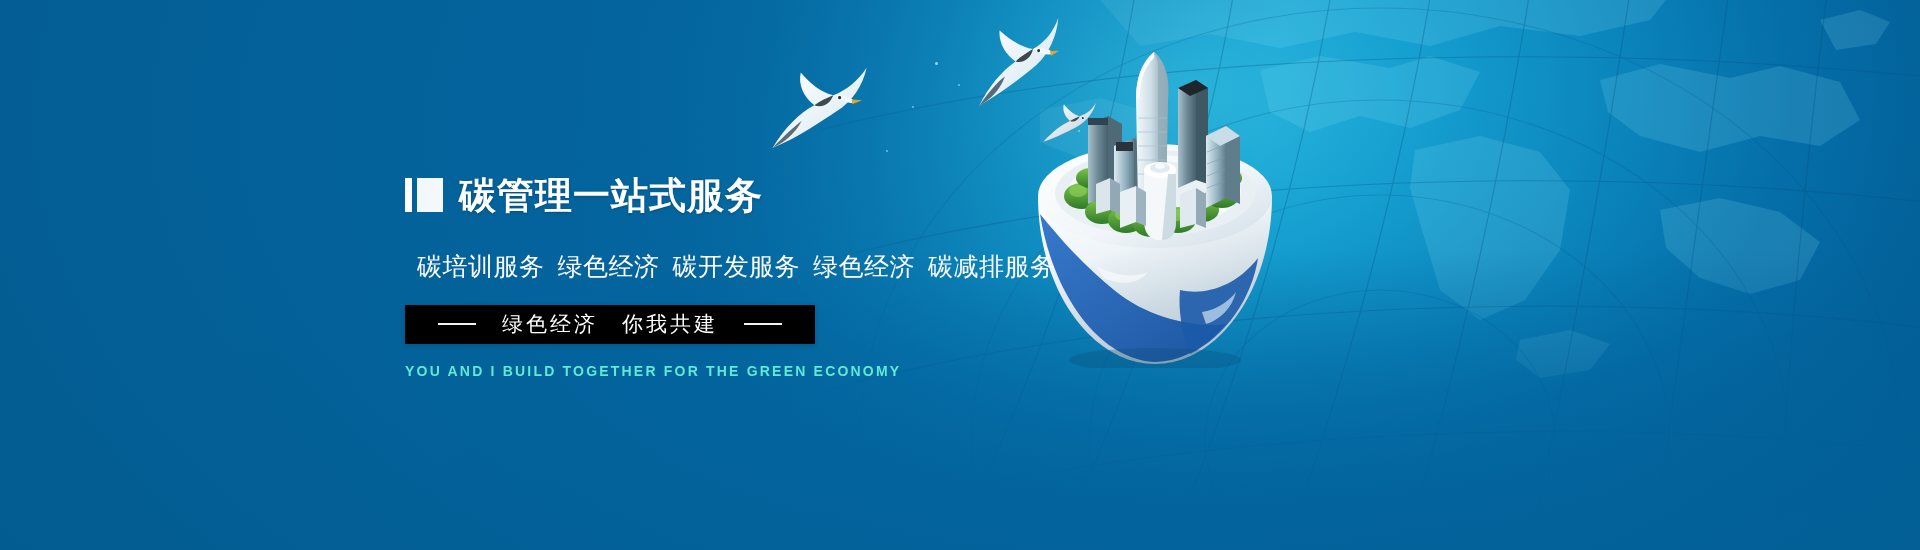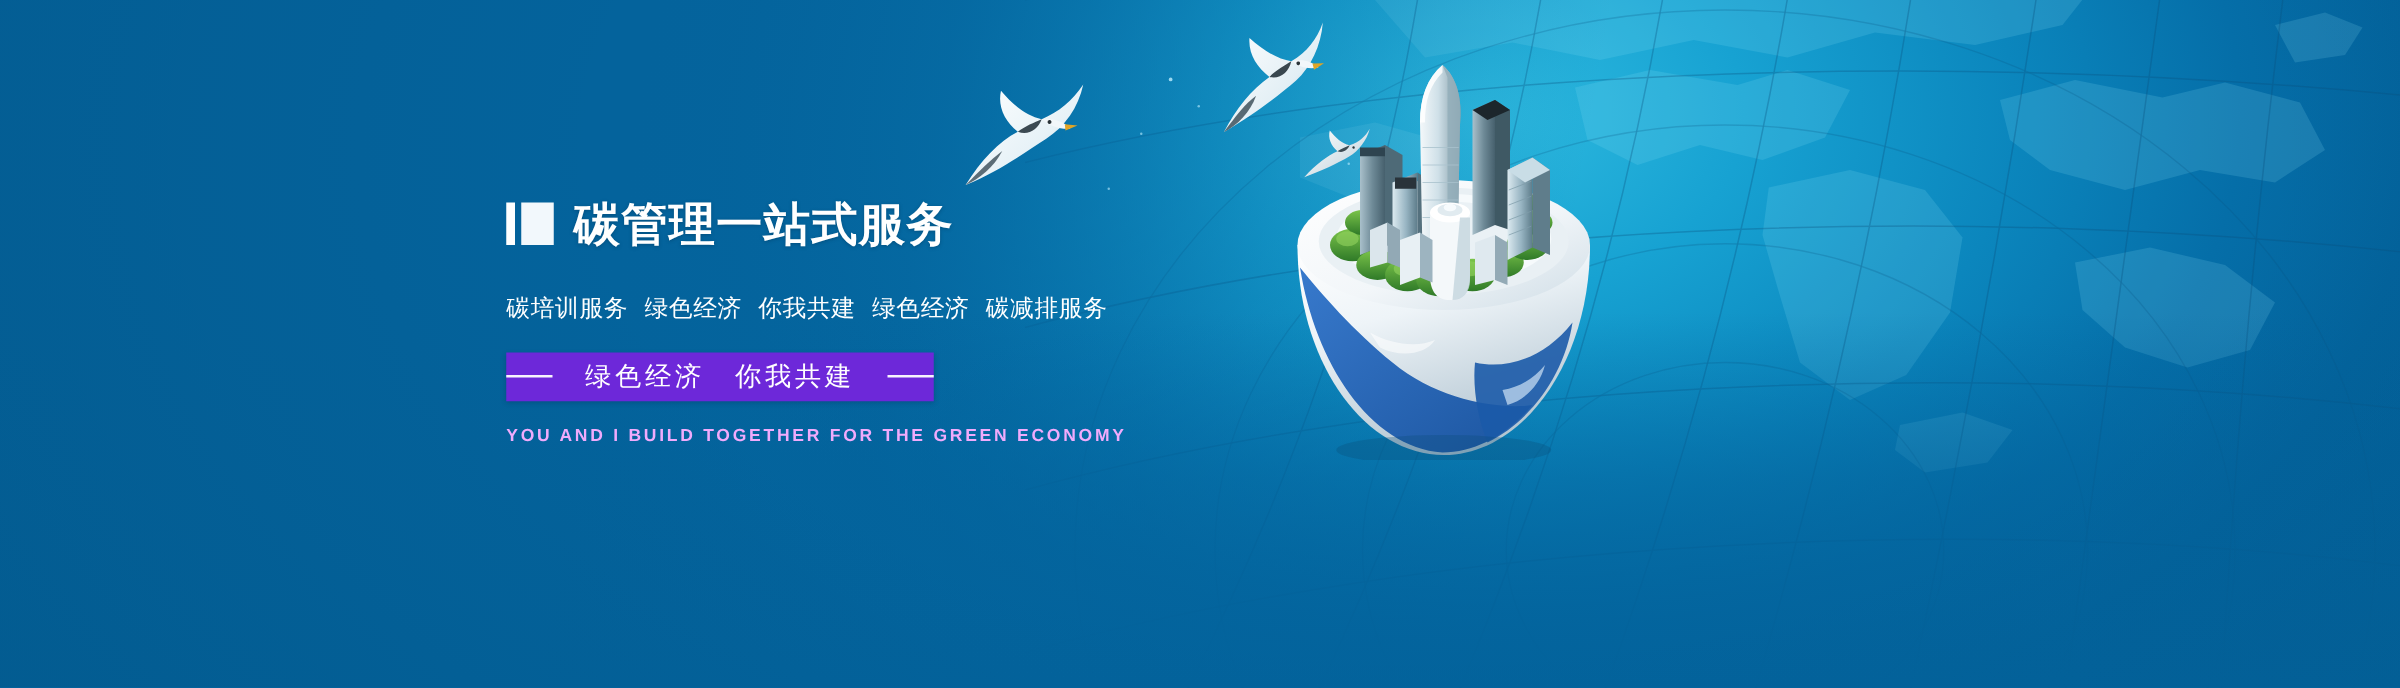--- a/index.html
+++ b/index.html
@@ -43,52 +43,52 @@
   
   .gull{position:absolute;}
   .gull svg{display:block;width:100%;height:100%;}
   .gull-a{left:760px;top:55px;width:115px;height:95px;transform:rotate(-6deg);}
   .gull-b{left:965px;top:15px;width:105px;height:88px;transform:rotate(-14deg);}
   .gull-c{left:1040px;top:98px;width:58px;height:46px;transform:rotate(-4deg);}
   
   .globe-wrap{position:absolute;left:1030px;top:28px;width:250px;height:340px;}
   .globe-wrap svg{display:block;width:100%;height:100%;}
   
-  .content{position:absolute;left:405px;top:136px;width:520px;}
+  .content{position:absolute;left:405px;top:152px;width:520px;}
   .title-row{display:flex;align-items:center;gap:16px;}
   .bar-icon{display:flex;align-items:center;gap:5px;height:34px;}
   .bar-icon .b1{width:7px;height:34px;background:#ffffff;}
   .bar-icon .b2{width:26px;height:34px;background:#f2f8fc;}
   .title{
     font-family:"DejaVu Sans","Liberation Sans",sans-serif;
     font-size:37px;font-weight:bold;color:#ffffff;letter-spacing:1px;
     line-height:1;white-space:nowrap;
     text-shadow:0 1px 3px rgba(0,40,70,.35);
   }
   .subtitle{
-    margin-top:11px;margin-left:0;
+    margin-top:11px;margin-left:12px;
     font-family:"DejaVu Sans","Liberation Sans",sans-serif;
-    font-size:19px;color:#ffffff;letter-spacing:.5px;white-space:nowrap;
+    font-size:25px;color:#ffffff;letter-spacing:.5px;white-space:nowrap;
     display:flex;gap:13px;
   }
   .subtitle span{display:inline-block;}
   .orange-btn{
-    margin-top:22px;width:342px;height:39px;background:#6d28d9;
+    margin-top:22px;width:410px;height:39px;background:#000000;
     display:flex;align-items:center;justify-content:center;gap:26px;
     box-shadow:0 1px 4px rgba(0,30,55,.25);
   }
   .orange-btn .dash{width:38px;height:2px;background:#ffffff;opacity:.95;}
   .orange-btn .slogan{
     font-family:"DejaVu Sans","Liberation Sans",sans-serif;
     font-size:21px;color:#ffffff;letter-spacing:3px;white-space:nowrap;
   }
   .en-tagline{
     margin-top:19px;width:410px;text-align:center;
     font-family:"Liberation Sans","DejaVu Sans",sans-serif;
-    font-size:14px;font-weight:bold;color:#f0abfc;
+    font-size:14px;font-weight:bold;color:#5eead4;
     letter-spacing:2.2px;white-space:nowrap;
   }
 </style>
 </head>
 <body>
 
 <div class="banner">
 
   <div class="bg-base"></div>
 
@@ -330,21 +330,21 @@
       <span class="bar-icon">
         <span class="b1"></span>
           <span class="b2"></span>
       </span>
       <h1 class="title">碳管理一站式服务</h1>
     </div>
 
     <div class="subtitle">
       <span>碳培训服务</span>
       <span>绿色经济</span>
-      <span>你我共建</span>
+      <span>碳开发服务</span>
       <span>绿色经济</span>
       <span>碳减排服务</span>
     </div>
 
     <div class="orange-btn">
       <span class="dash"></span>
       <span class="slogan">绿色经济　你我共建</span>
       <span class="dash"></span>
     </div>
 

